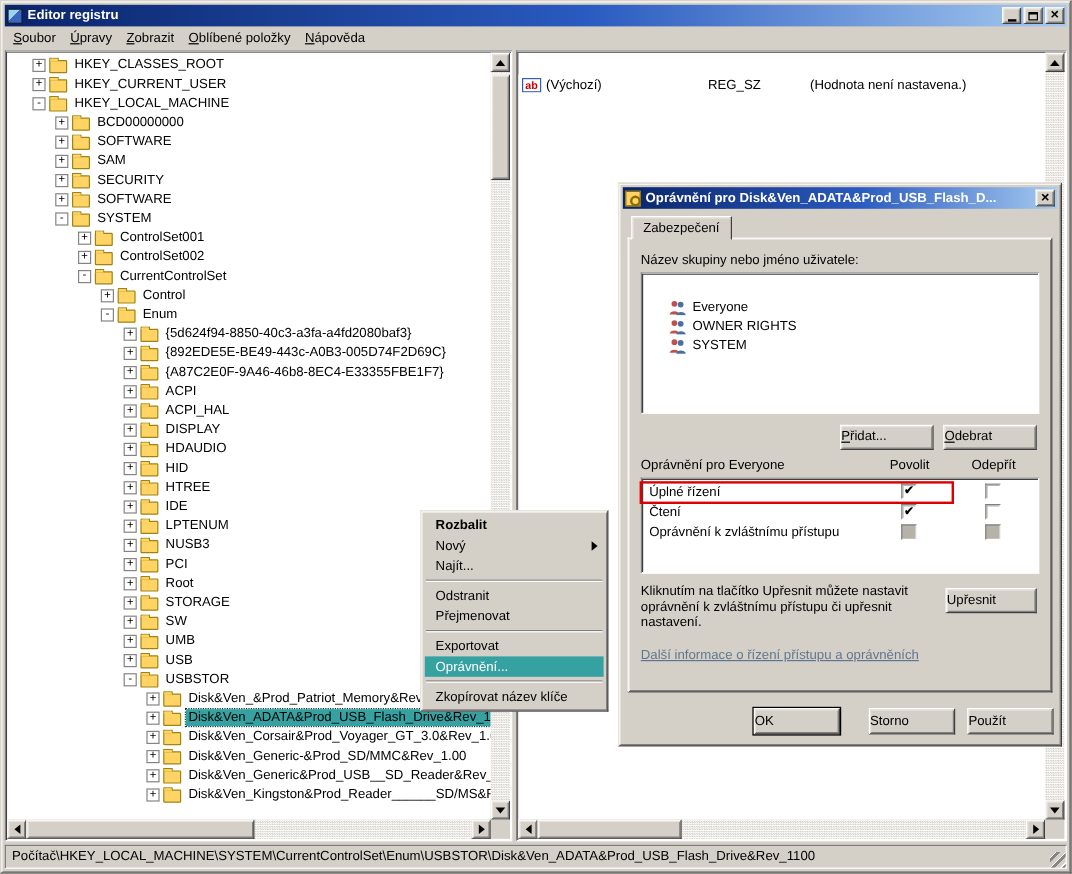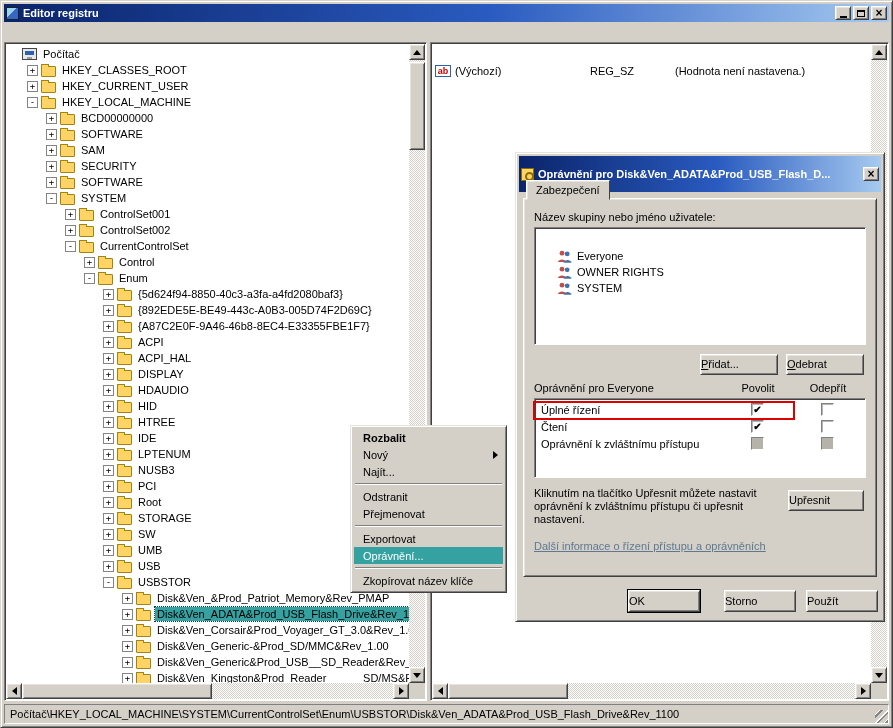--- a/index.html
+++ b/index.html
@@ -107,21 +107,21 @@
   .cm-item{height:17px;display:flex;align-items:center;padding:0 14px 0 9px;position:relative;white-space:nowrap}
   .cm-item.bold{font-weight:bold}
   .cm-item.hl{background:var(--highlight,#35a1a1);color:#fff}
   .menu-sep{height:0;border-top:1px solid #808080;border-bottom:1px solid #fff;margin:3px 1px}
   .submenu-arrow{position:absolute;right:5px;width:0;height:0;border:4px solid transparent;border-right:none;border-left:5px solid #000}
 
   
   .dialog{position:absolute;left:514px;top:151px;width:370px;height:470px;background:var(--chrome,#d4d0c8);
     border:1px solid;border-color:#e8e4dc #404040 #404040 #e8e4dc;
     box-shadow:inset 1px 1px 0 #fff, inset -1px -1px 0 #808080;z-index:20}
-  .dialog-titlebar{position:absolute;left:3px;top:3px;right:3px;height:36px;display:flex;align-items:center;
+  .dialog-titlebar{position:absolute;left:3px;top:3px;right:3px;height:18px;display:flex;align-items:center;
     background:linear-gradient(90deg,var(--tb1,#0a246a) 0%,#2a5bc0 55%,var(--tb2,#a6caf0) 100%);color:#fff;padding:0 2px}
   .dialog-title{font-weight:bold;margin-left:4px;flex:1;white-space:nowrap;overflow:hidden}
   .dlg-icon{width:13px;height:13px;flex:none;background:#ffd465;border:1px solid #8a6d00;position:relative}
   .dlg-icon::before{content:"";position:absolute;left:3px;top:3px;width:5px;height:5px;border:2px solid #8a6d00;border-radius:50%}
   .tab{position:absolute;left:10px;top:27px;height:20px;padding:3px 9px;background:var(--chrome,#d4d0c8);z-index:2;
     border:1px solid;border-color:#fff #404040 transparent #fff;box-shadow:inset 1px 1px 0 #e8e4dc}
   .tab-page{position:absolute;left:7px;right:7px;top:45px;height:379px;background:var(--chrome,#d4d0c8);
     border:1px solid;border-color:#fff #404040 #404040 #fff;box-shadow:inset 1px 1px 0 #e8e4dc, inset -1px -1px 0 #808080}
   .groups-label{position:absolute;left:10px;top:12px;white-space:nowrap}
   .group-list{position:absolute;left:10px;right:10px;top:28px;height:118px;padding:20px;overflow:hidden}
@@ -161,28 +161,30 @@
         <span class="glyph-min"></span>
       </span>
     <span class="win-btn">
         <span class="glyph-max"></span>
       </span>
     <span class="win-btn">
         <span class="glyph-close"></span>
       </span>
   </div>
 
+  <div class="menubar">
+      <div class="menu-item accel">Soubor</div>
+      <div class="menu-item accel">Úpravy</div>
+      <div class="menu-item accel">Zobrazit</div>
+      <div class="menu-item accel">Oblíbené položky</div>
+      <div class="menu-item accel">Nápověda</div>
+    </div>
 
   <div class="left-pane">
     <div class="tree-viewport">
-        <div class="tree-row" style="padding-left: 0px;">
-          <span class="expand-spacer"></span>
-          <span class="computer-icon"></span>
-          <span class="tree-label">Počítač</span>
-        </div>
         <div class="tree-row" style="padding-left: 19px;">
           <span class="expand-box">+</span>
           <span class="folder-icon"></span>
           <span class="tree-label">HKEY_CLASSES_ROOT</span>
         </div>
         <div class="tree-row" style="padding-left: 19px;">
           <span class="expand-box">+</span>
           <span class="folder-icon"></span>
           <span class="tree-label">HKEY_CURRENT_USER</span>
         </div>

